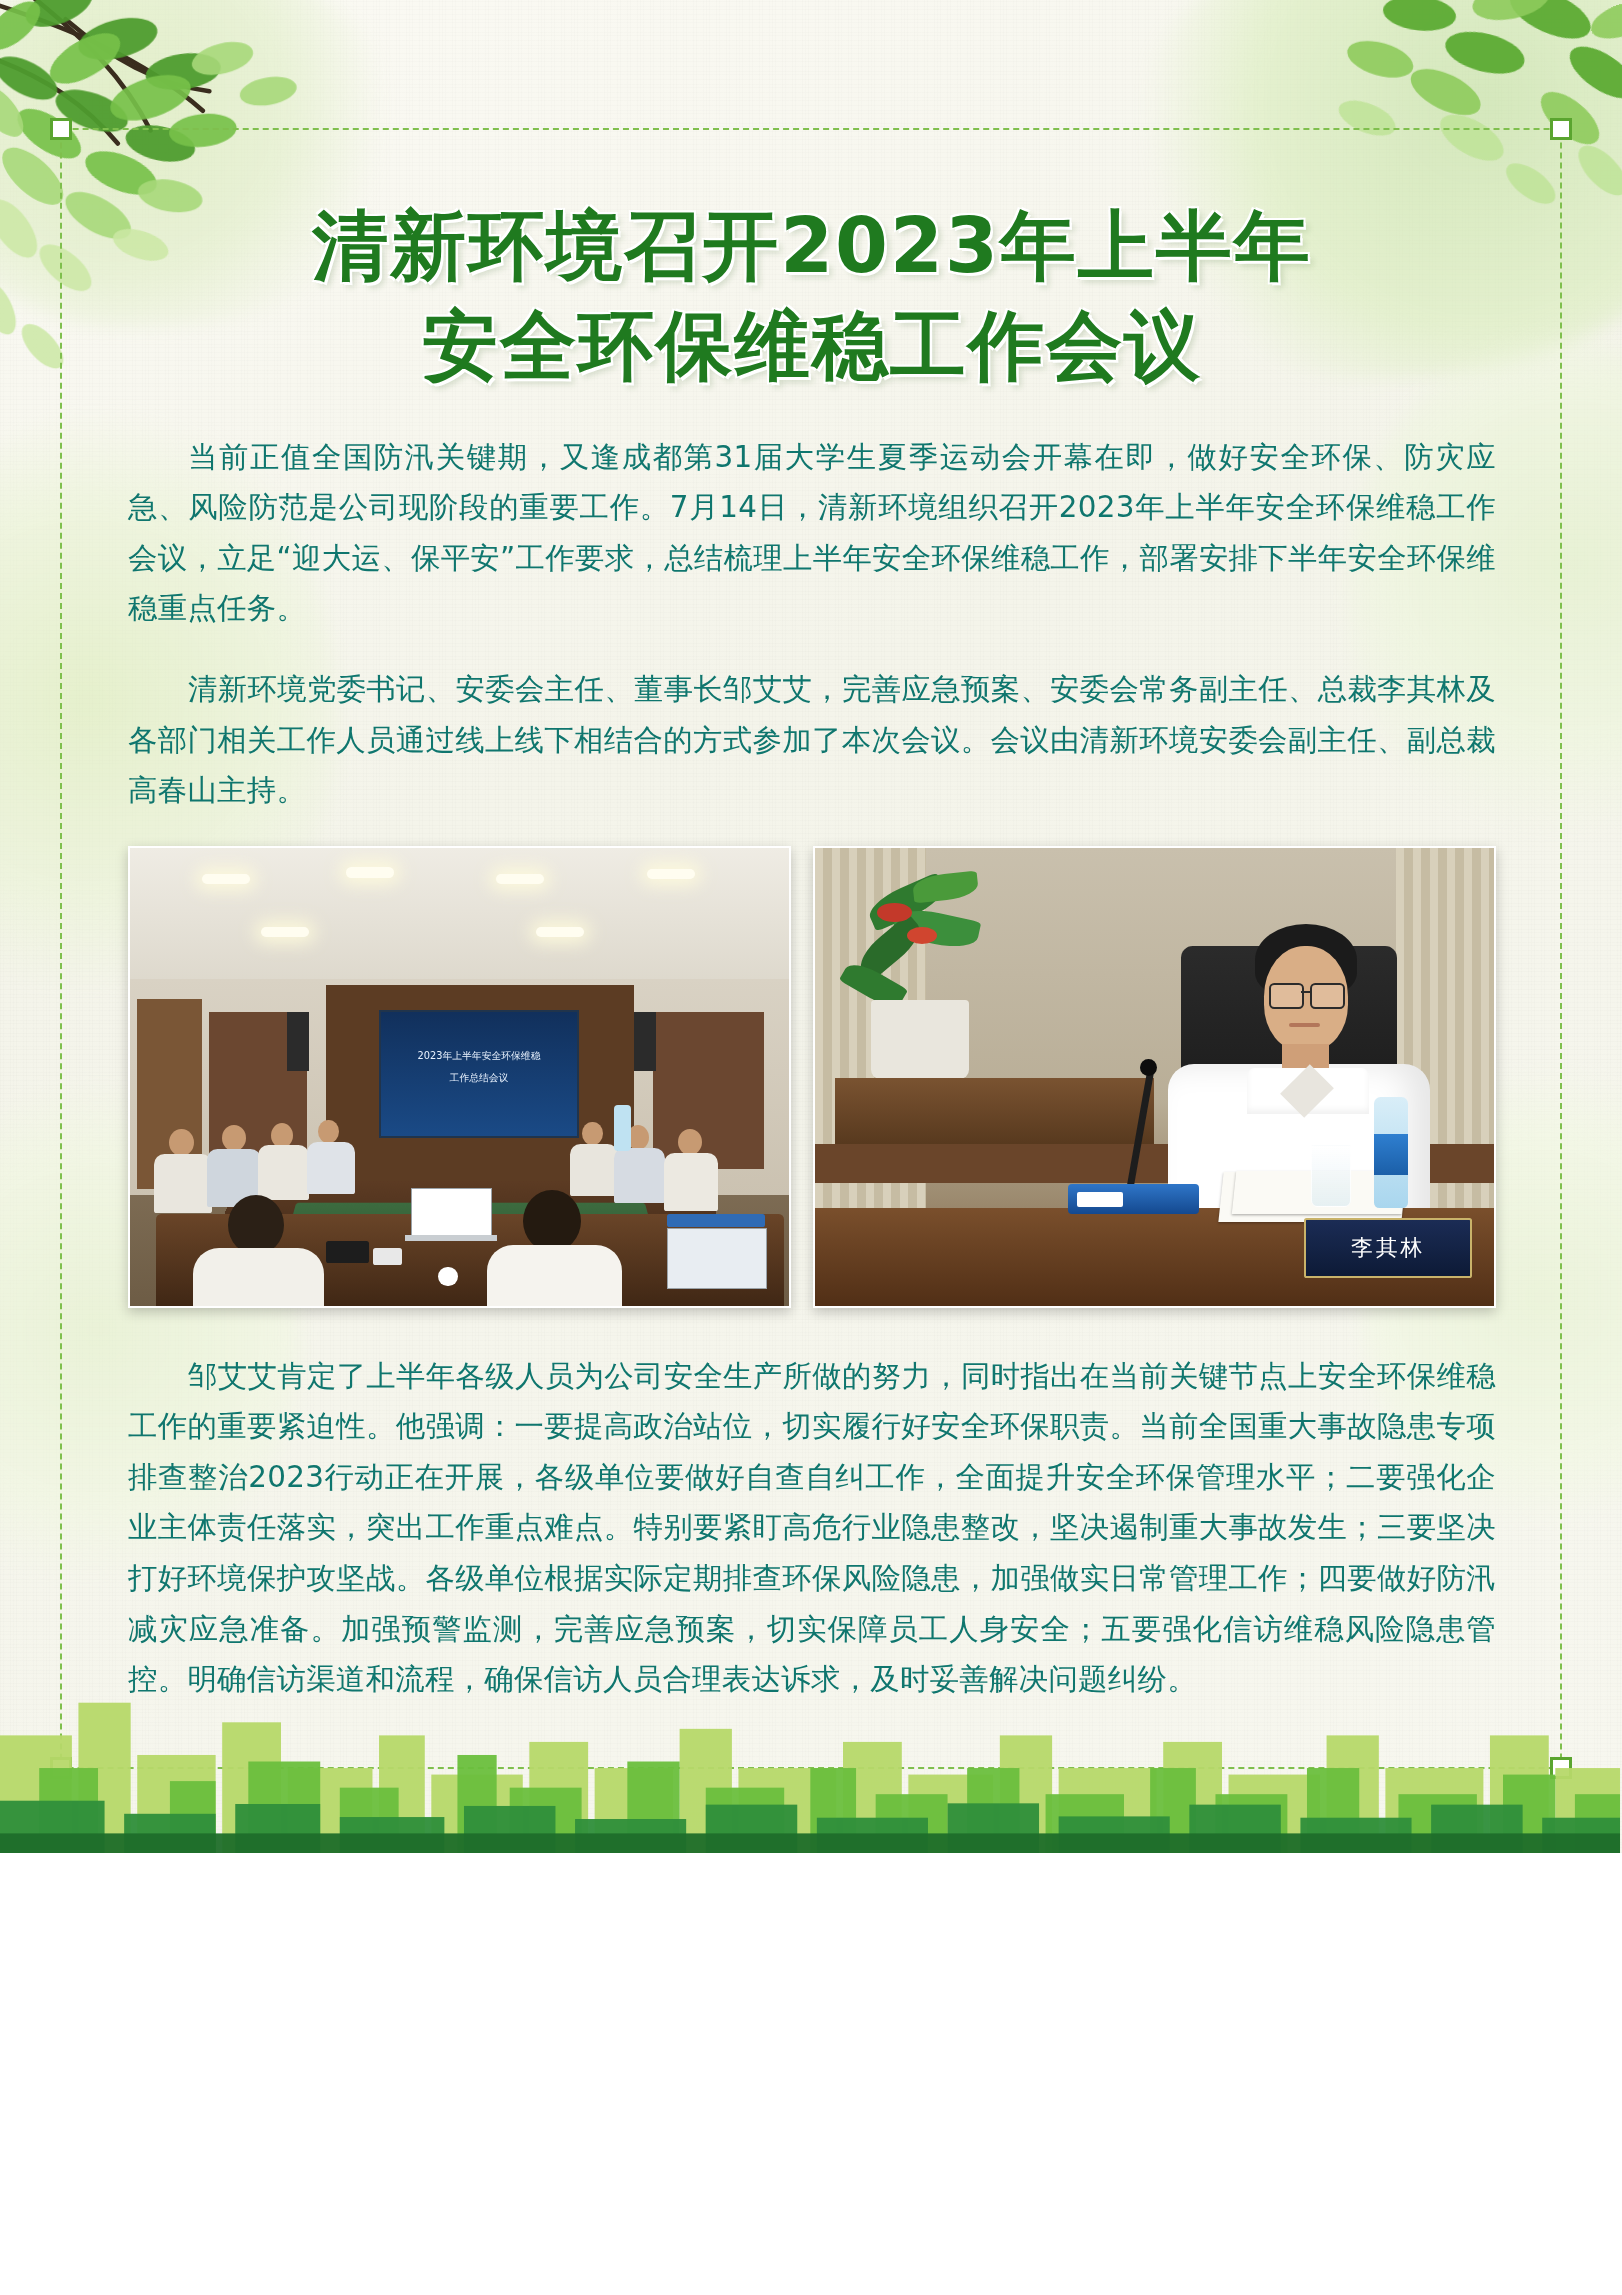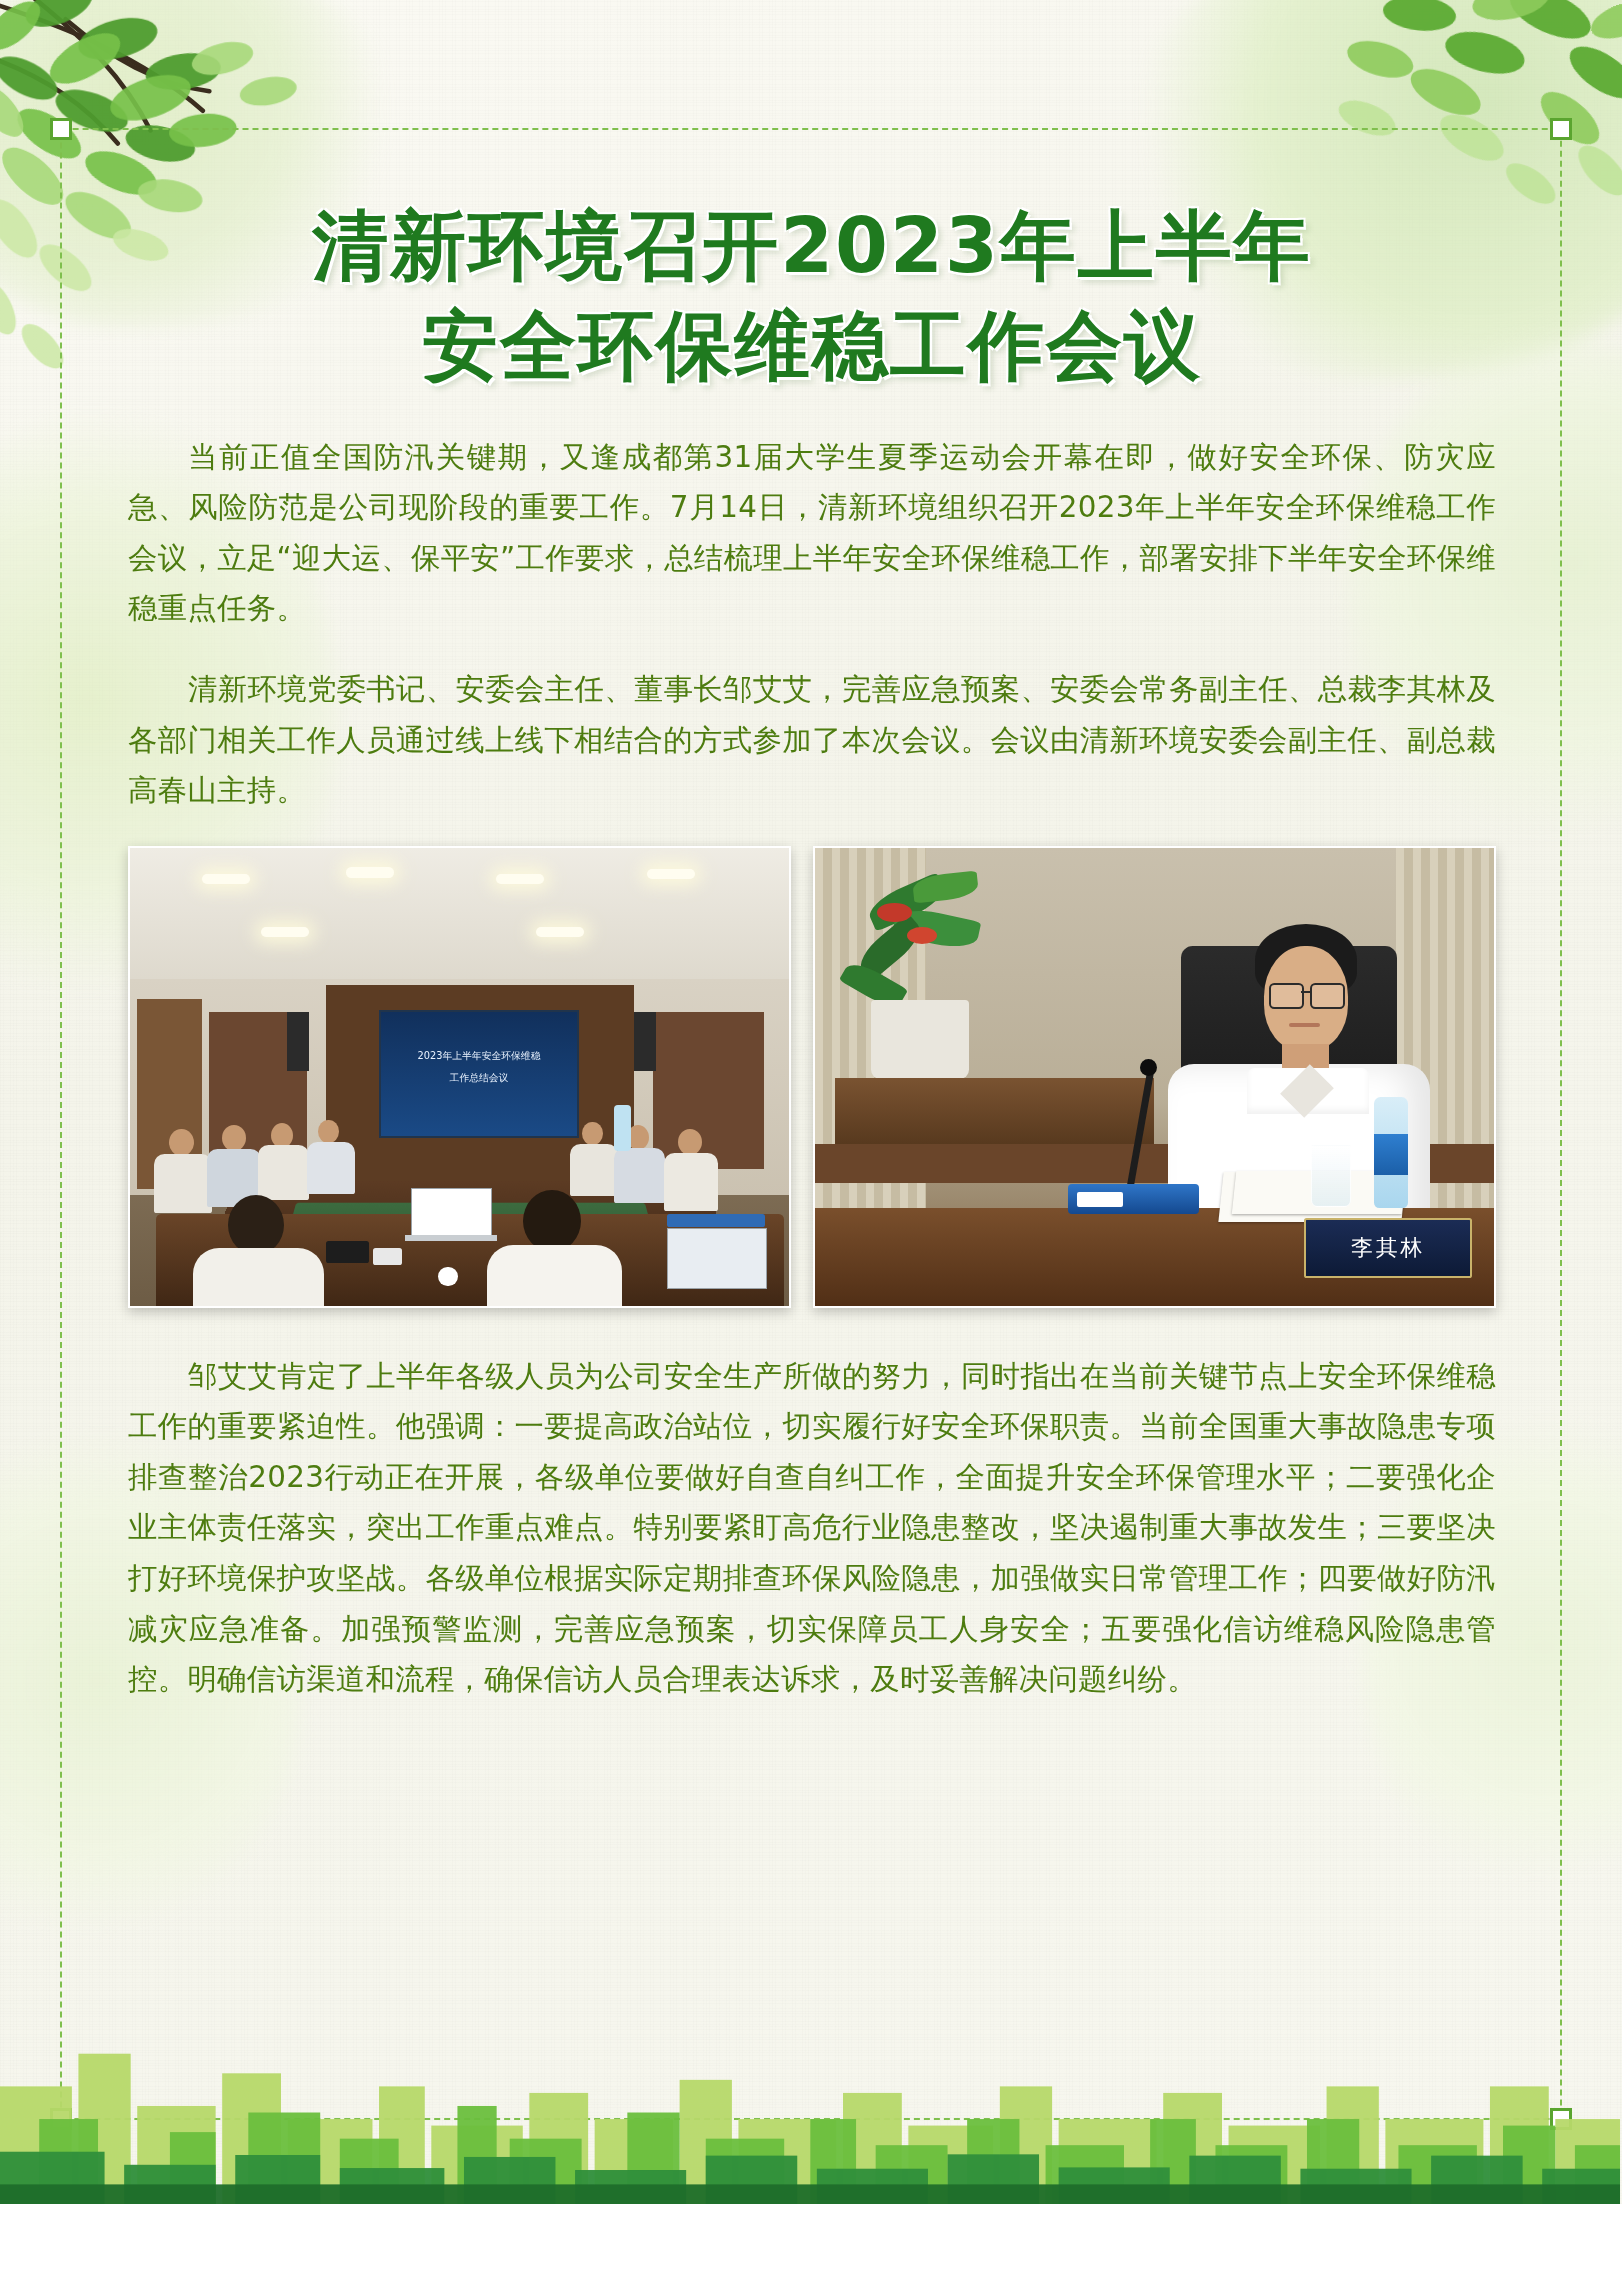--- a/index.html
+++ b/index.html
@@ -10,21 +10,21 @@
   body {
     width: 1622px;
     height: 2295px;
     font-family: "Liberation Sans", sans-serif;
     overflow: hidden;
   }
 
   .poster {
     position: relative;
     width: 1622px;
-    height: 2204px;
+    height: 1853px;
     background: #f7f6ef;
     overflow: hidden;
   }
 
   
   .paper-texture {
     position: absolute;
     inset: 0;
     background:
       repeating-linear-gradient(0deg, rgba(0,0,0,0.012) 0px, rgba(0,0,0,0.012) 0.7px, rgba(255,255,255,0) 0.7px, rgba(255,255,255,0) 2.6px),
@@ -100,21 +100,21 @@
       2px -2px 0 #ffffff,
       -2px 2px 0 #ffffff,
       4.6px 5.2px 6.5px rgba(40,90,20,0.18);
     white-space: nowrap;
   }
 
   .para {
     font-family: "DejaVu Sans", "Liberation Sans", sans-serif;
     font-size: 29.4px;
     line-height: 1.72;
-    color: #4d7c0f;
+    color: #0f766e;
     text-align: justify;
     text-justify: inter-ideograph;
     text-indent: 60px;
     margin: 0 0 30px 0;
     letter-spacing: 0.3px;
   }
 
   .photo-row {
     display: flex;
     gap: 22px;

